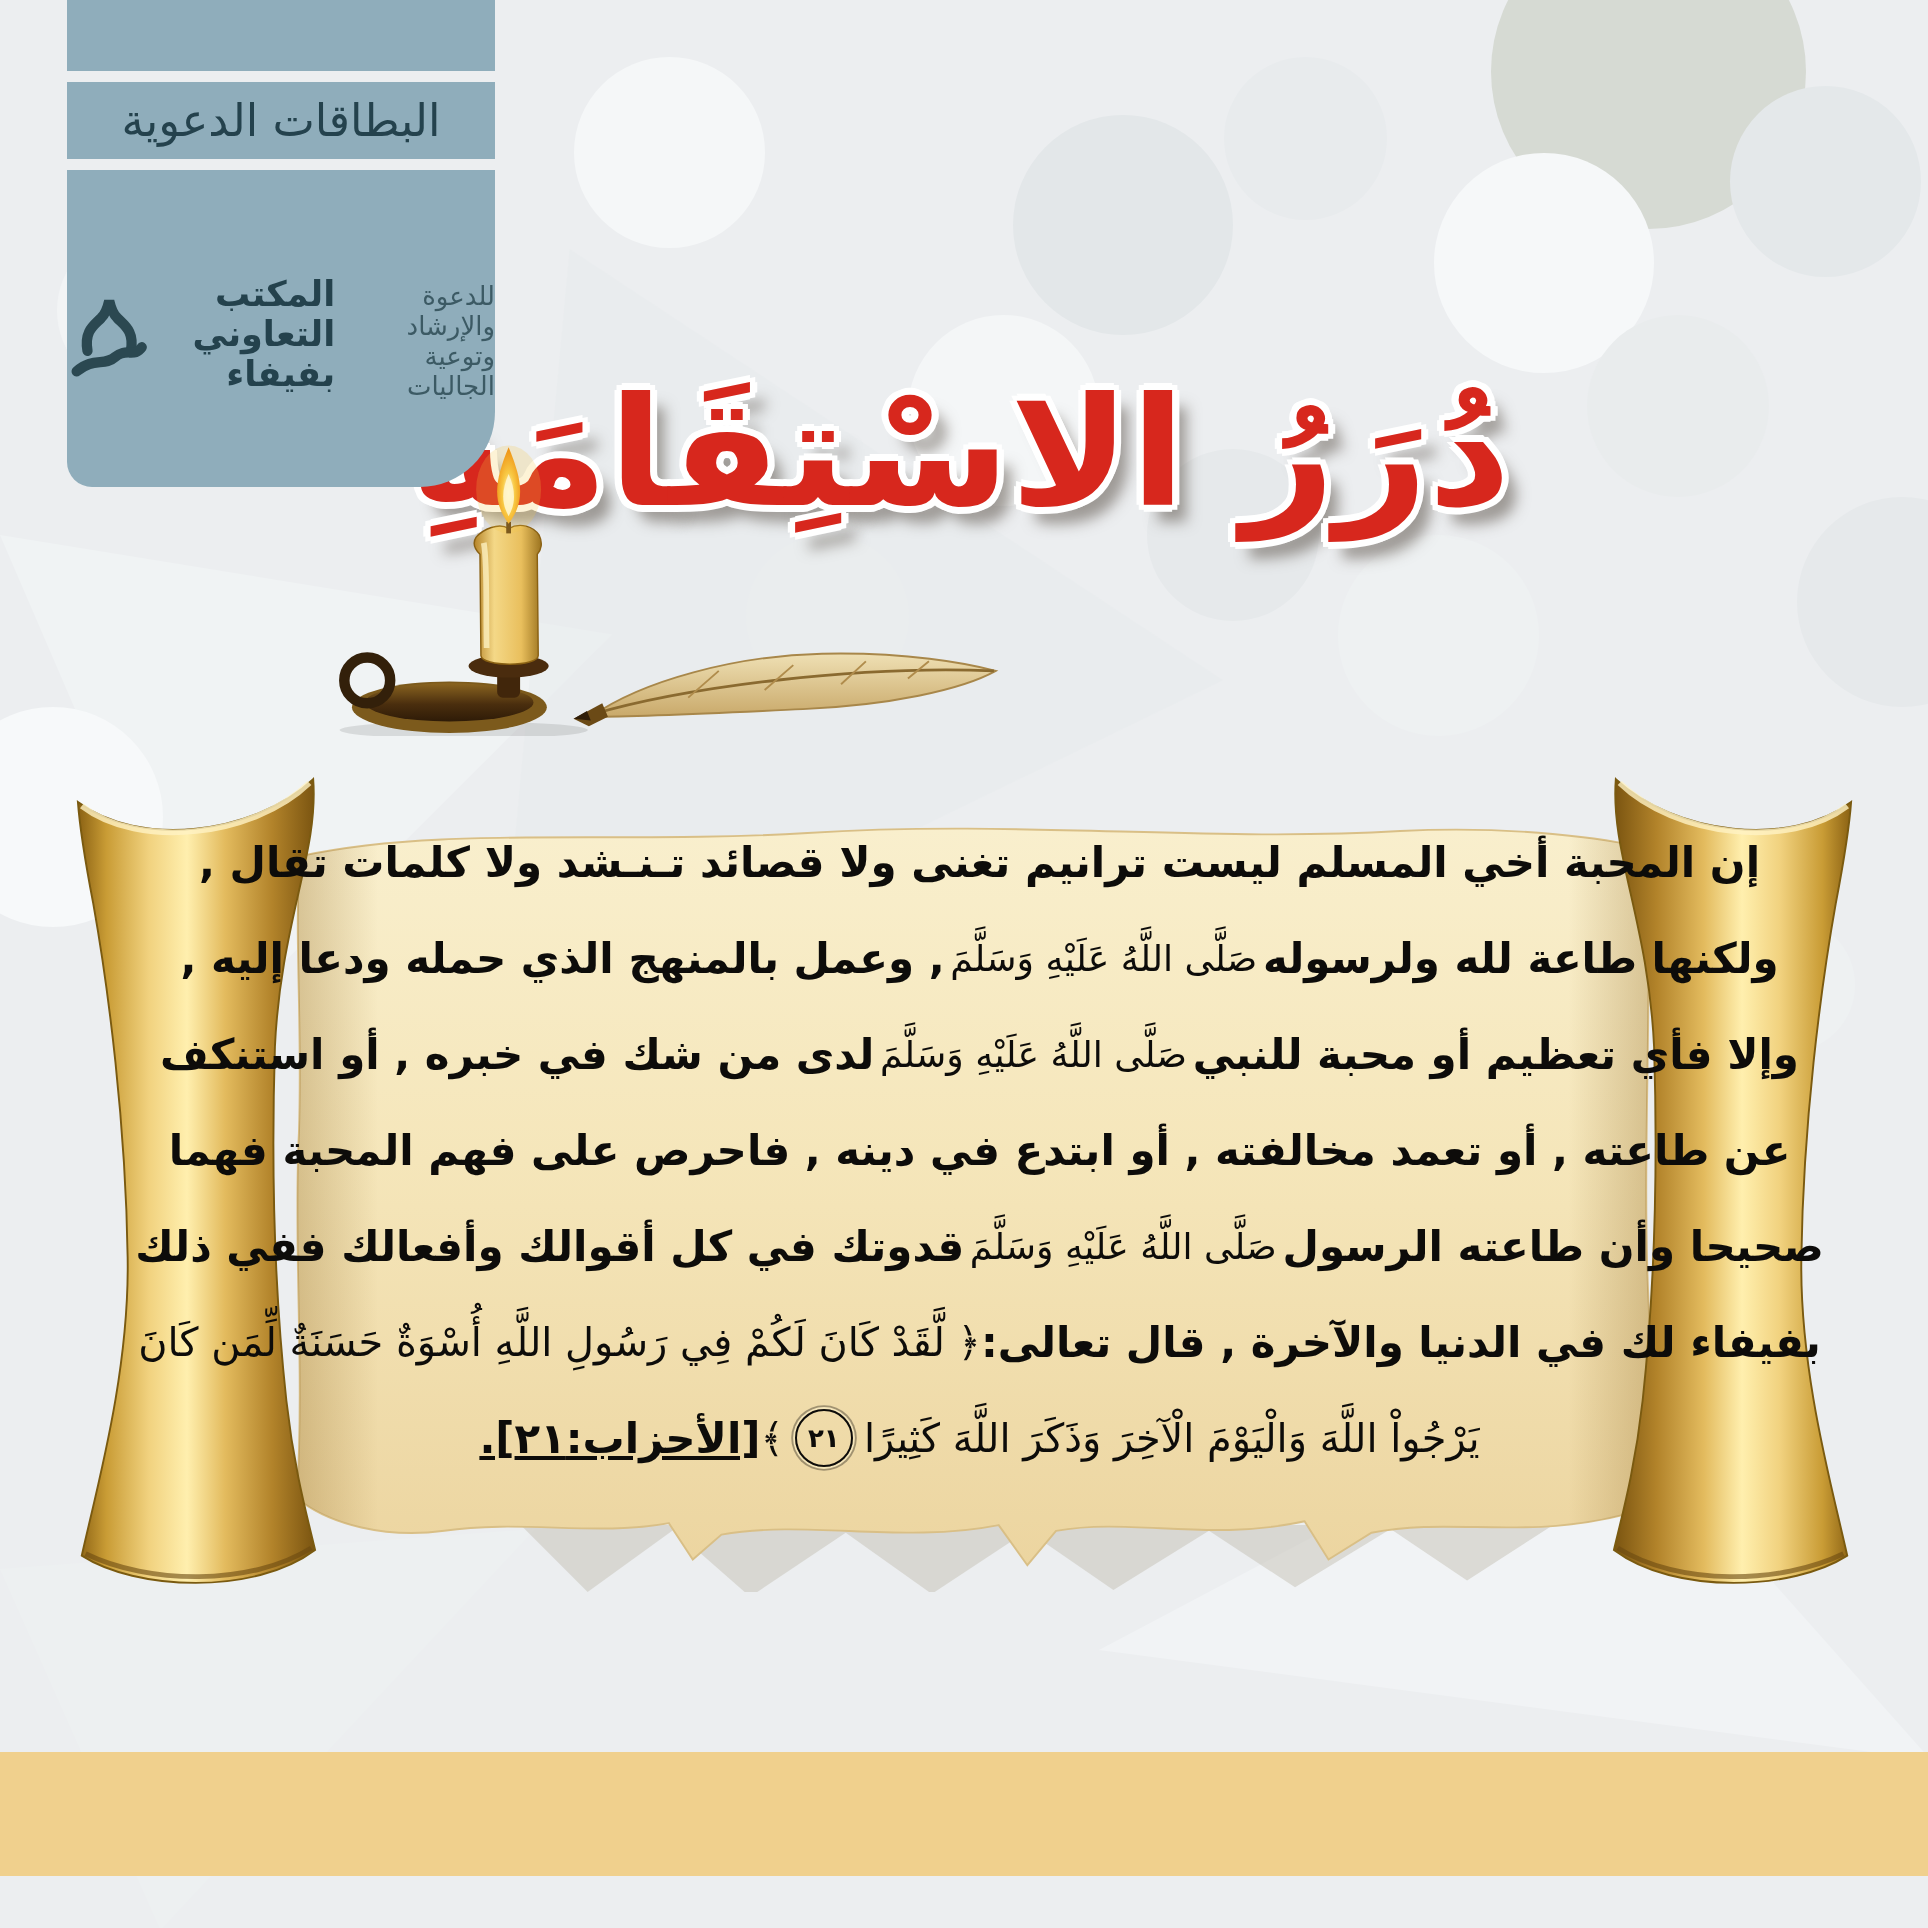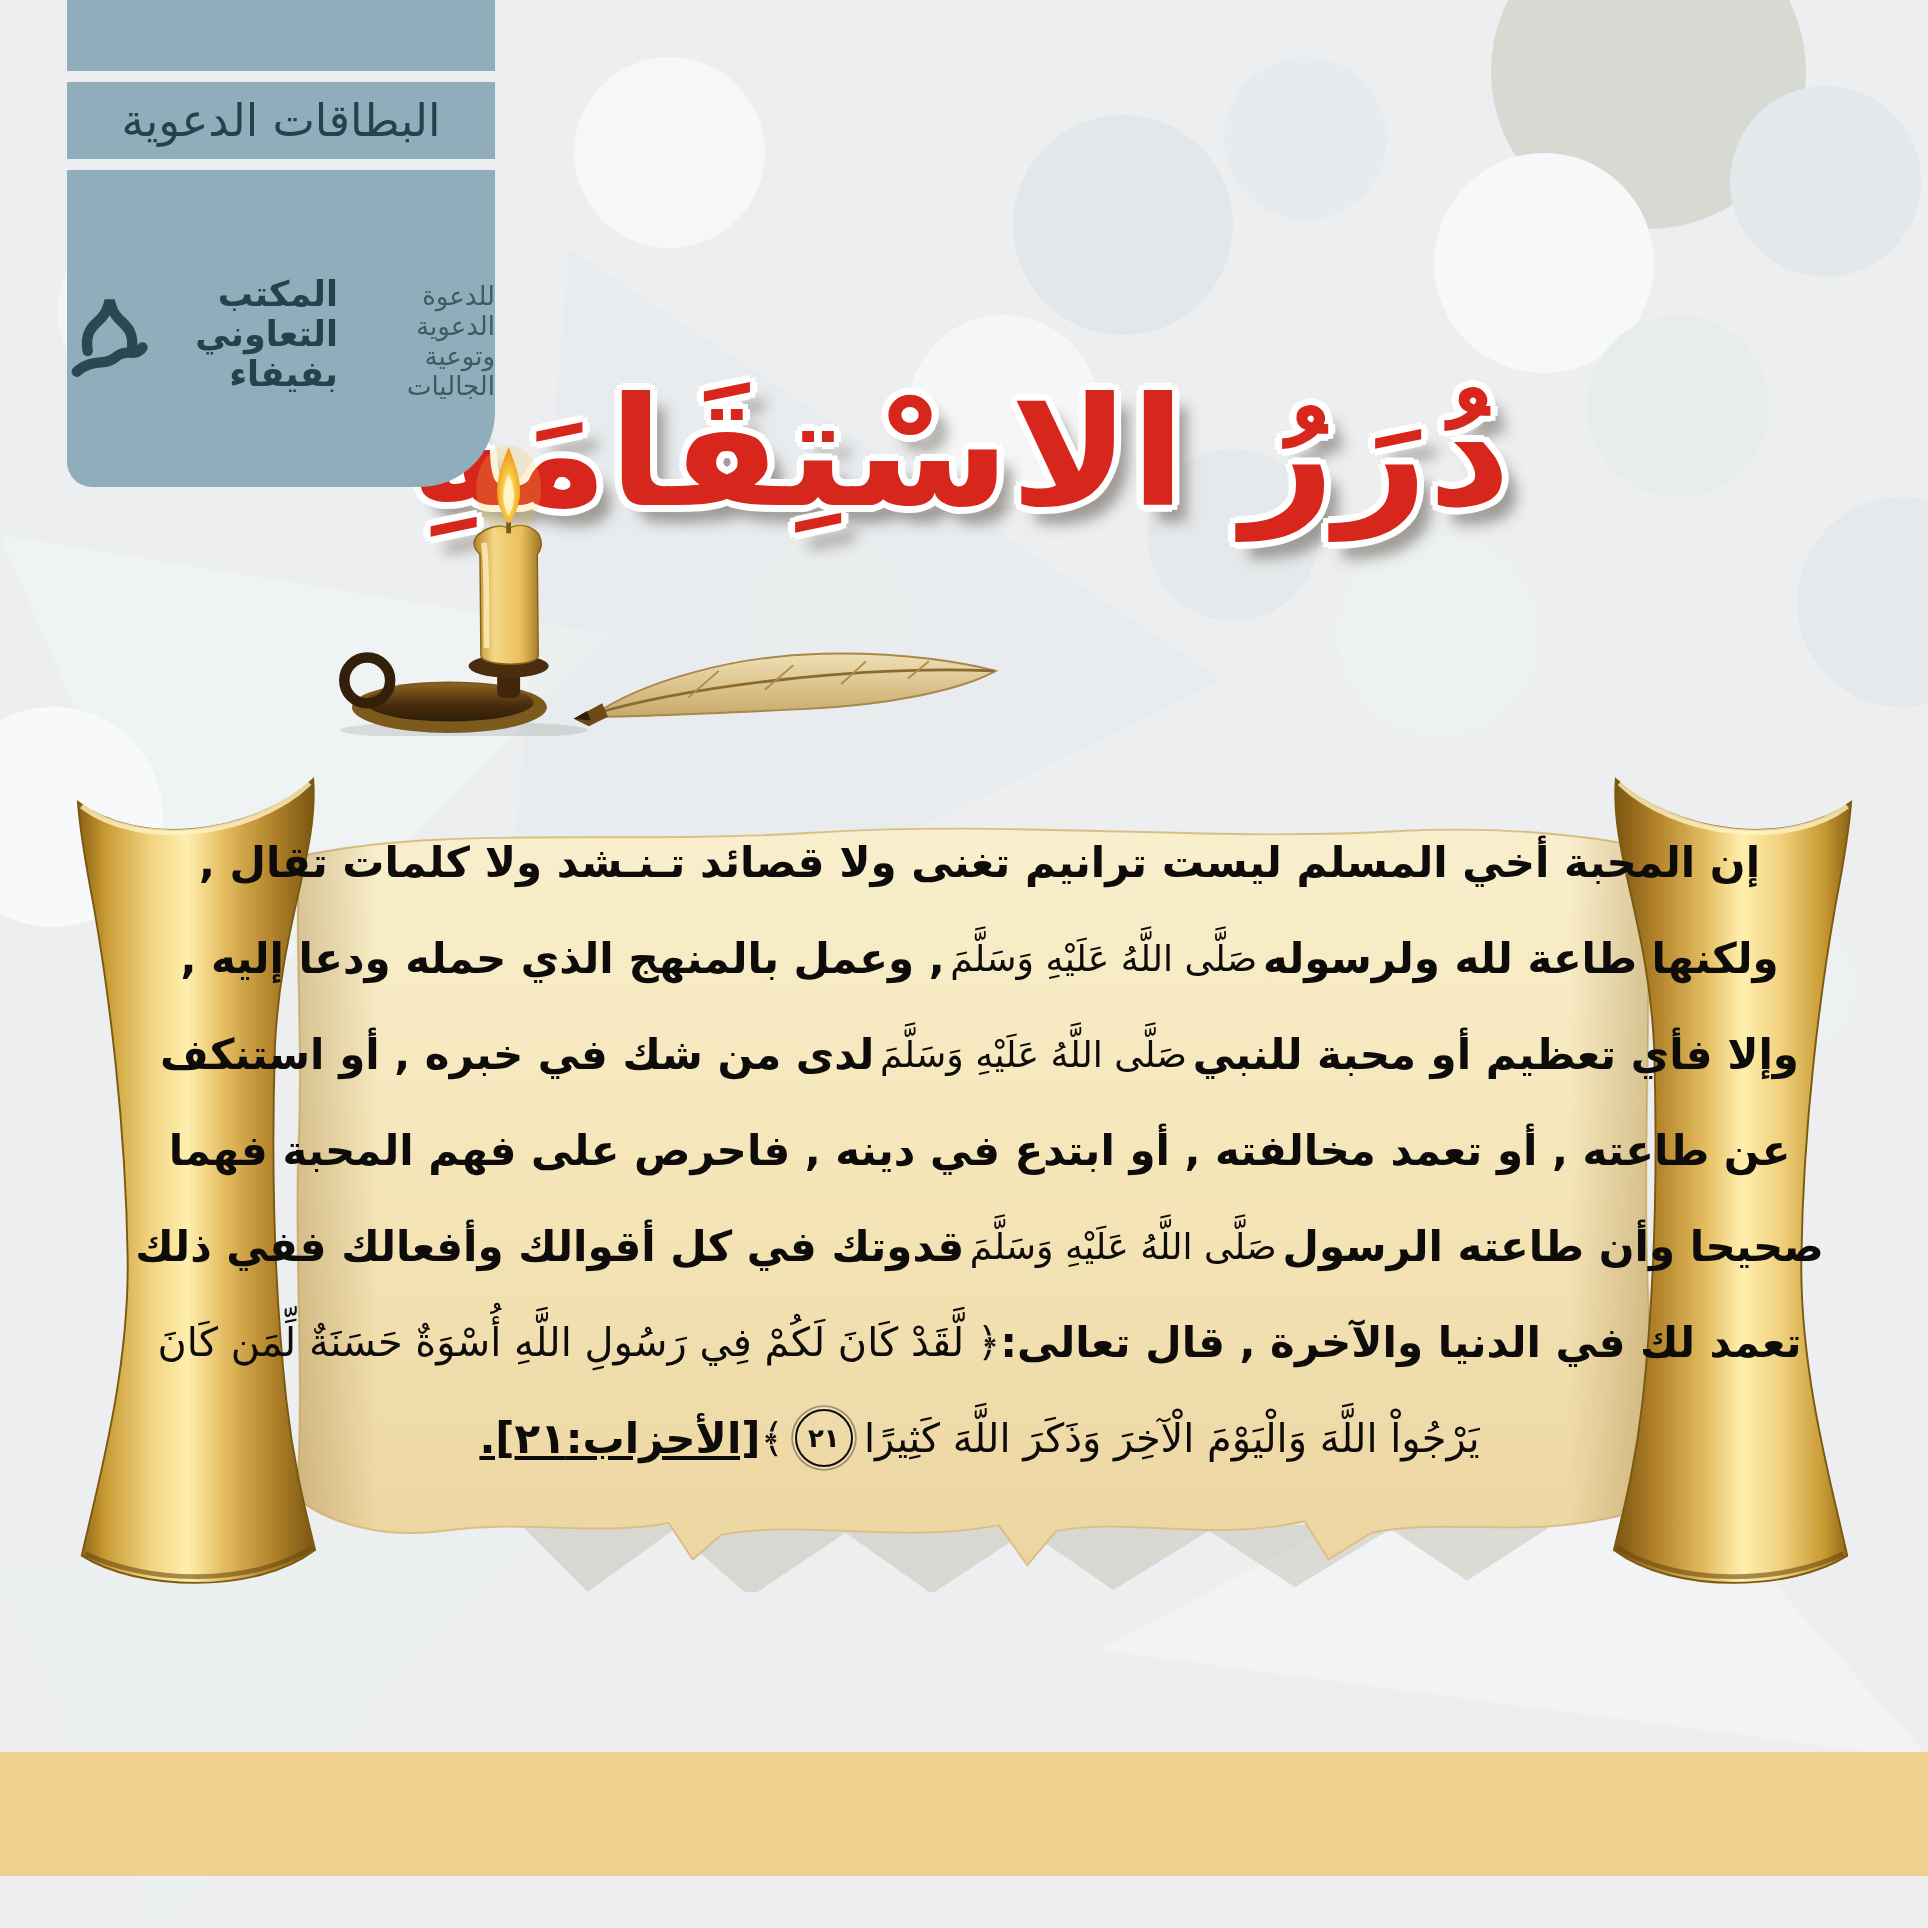--- a/index.html
+++ b/index.html
@@ -89,21 +89,21 @@
     <div class="bar bar-top"></div>
     <div class="bar bar-badge">
       <span>البطاقات الدعوية</span>
     </div>
     <div class="bar bar-logo">
       <svg class="logo-mark" viewBox="0 0 140 150">
         <path d="M34 98 C28 64 46 55 57 43 C64 36 67 28 70 15 C73 28 76 36 83 43 C94 55 112 64 106 98" fill="none" stroke="#2b4851" stroke-width="17" stroke-linecap="round"></path>
         <path d="M16 132 C44 108 62 124 80 108 C98 92 112 110 124 92" fill="none" stroke="#2b4851" stroke-width="17" stroke-linecap="round"></path>
       </svg>
       <div class="org-name">المكتب التعاوني بفيفاء</div>
-      <div class="org-tagline">للدعوة الدعوية وتوعية الجاليات</div>
+      <div class="org-tagline">للدعوة والإرشاد وتوعية الجاليات</div>
     </div>
   </header>
 
   <h1 class="main-title">دُرَرُ الاسْتِقَامَةِ</h1>
 
   <svg class="candle" width="726" height="306" viewBox="0 0 760 320">
     <defs>
       <radialGradient id="gFlame" cx="50%" cy="60%" r="60%">
         <stop offset="0%" stop-color="#fffbe8"></stop>
           <stop offset="45%" stop-color="#f8c944"></stop>
@@ -215,21 +215,21 @@
         </div>
         <div class="scroll-line">
           <span class="seg-body">عن طاعته , أو تعمد مخالفته , أو ابتدع في دينه , فاحرص على فهم المحبة فهما</span>
         </div>
         <div class="scroll-line">
           <span class="seg-body">صحيحا وأن طاعته الرسول </span>
           <span class="seg-honorific">صَلَّى اللَّهُ عَلَيْهِ وَسَلَّمَ</span>
           <span class="seg-body"> قدوتك في كل أقوالك وأفعالك ففي ذلك</span>
         </div>
         <div class="scroll-line">
-          <span class="seg-body">تعمد لك في الدنيا والآخرة , قال تعالى: </span>
+          <span class="seg-body">بفيفاء لك في الدنيا والآخرة , قال تعالى: </span>
           <span class="seg-quran">﴿ لَّقَدْ كَانَ  لَكُمْ فِي رَسُولِ اللَّهِ أُسْوَةٌ حَسَنَةٌ لِّمَن كَانَ</span>
         </div>
         <div class="scroll-line">
           <span class="seg-quran">يَرْجُواْ اللَّهَ وَالْيَوْمَ الْآخِرَ  وَذَكَرَ اللَّهَ كَثِيرًا </span>
           <span class="seg-ayah">٢١</span>
           <span class="seg-quran">﴾</span>
           <span class="seg-source"> [الأحزاب:٢١].</span>
         </div>
       </div>
   </section>

